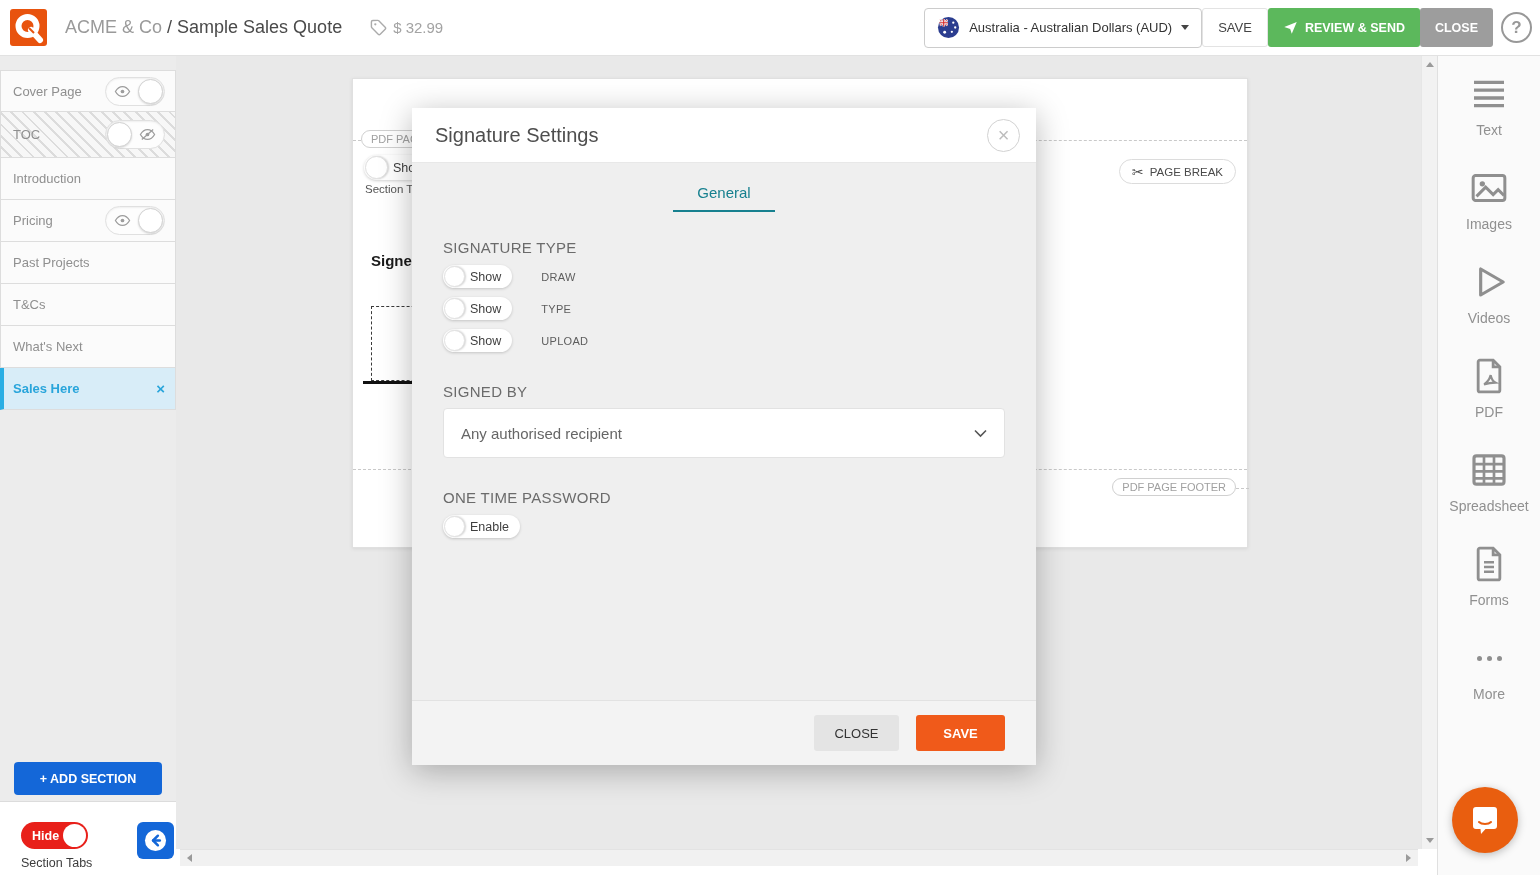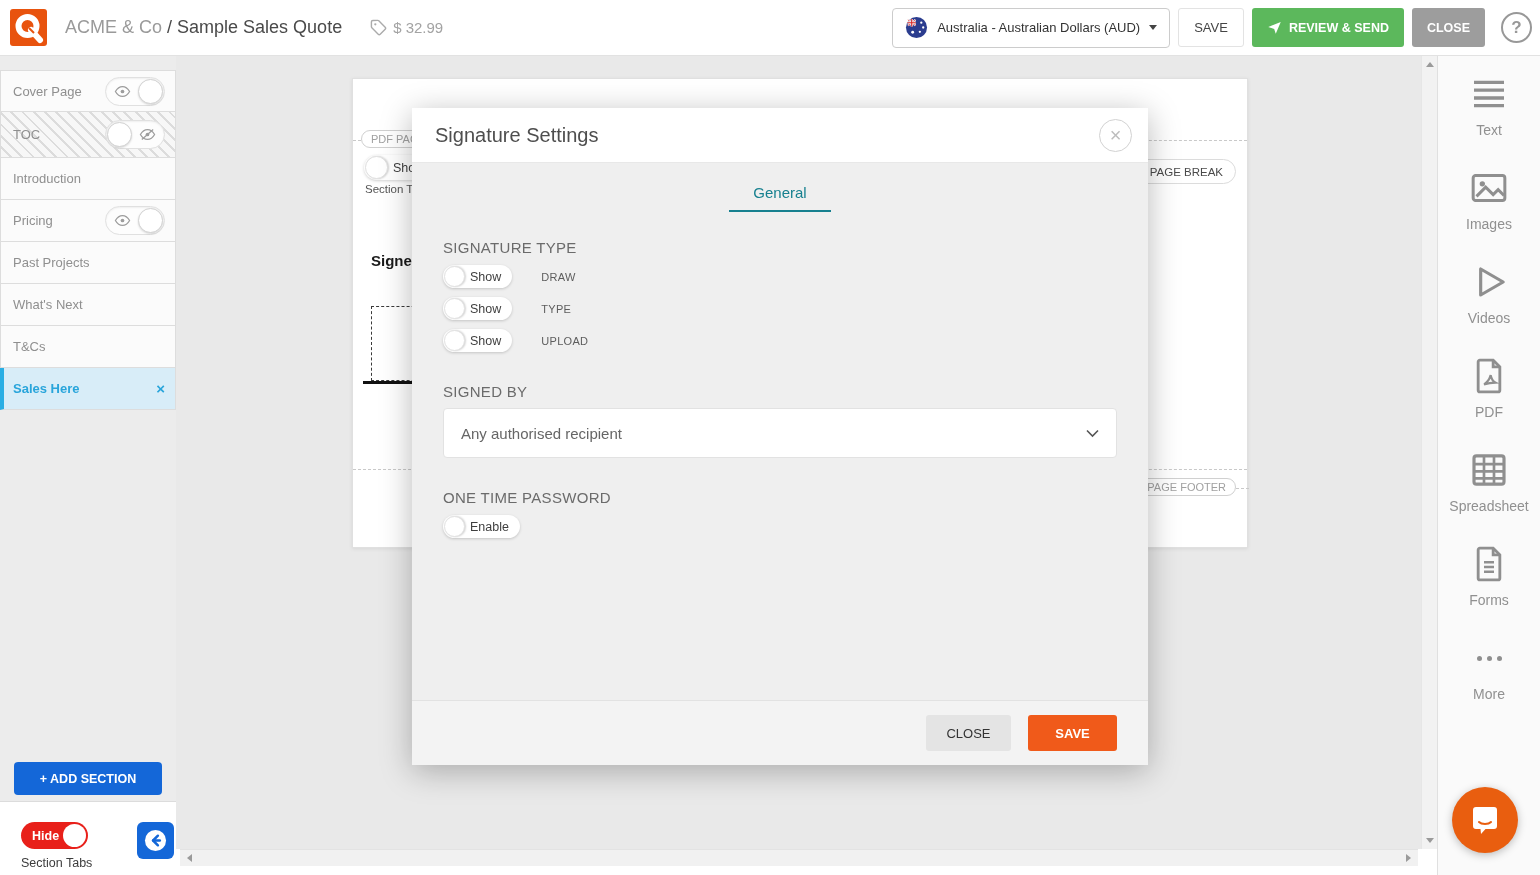--- a/index.html
+++ b/index.html
@@ -7,21 +7,21 @@
     font-family:"Liberation Sans","DejaVu Sans",sans-serif; }
   .stage { position:relative; width:1540px; height:875px; }
 
   
   .topbar { position:absolute; left:0; top:0; width:1540px; height:56px; background:#fff;
     border-bottom:1px solid #e2e2e2; display:flex; align-items:center; padding:0 8px 0 10px; z-index:30; }
   .logo { width:37px; height:37px; flex:0 0 auto; }
   .doc-title { margin-left:18px; font-size:18px; color:#4a4a4a; white-space:nowrap; }
   .doc-title .company { color:#9a9a9a; }
   .price-tag { display:flex; align-items:center; margin-left:28px; color:#a3a3a3; font-size:15px; gap:6px; }
-  .tb-right { margin-left:auto; display:flex; align-items:center; gap:8px; }
+  .tb-right { margin-left:auto; display:flex; align-items:center; }
   .currency { display:flex; align-items:center; gap:9px; border:1px solid #ccc; border-radius:4px;
     background:#fff; height:40px; padding:0 12px; font-size:13px; color:#333; cursor:pointer; }
   .caret-down { width:0; height:0; border-left:4px solid transparent; border-right:4px solid transparent;
     border-top:5px solid #444; }
   .btn { display:inline-flex; align-items:center; justify-content:center; gap:7px; border-radius:3px;
     font-size:12.5px; font-weight:bold; height:39px; padding:0 15px; cursor:pointer; border:none; }
   .btn-save-top { background:#fff; border:1px solid #e3e3e3; color:#454545; font-weight:normal; font-size:13px; }
   .btn-review { background:#5cb85c; color:#fff; }
   .btn-close-top { background:#9d9d9d; color:#fff; }
   .help-circle { width:31px; height:31px; border:2.5px solid #989898; border-radius:50%; color:#989898;
@@ -72,21 +72,21 @@
     border-radius:13px; height:25px; padding:0 10px 0 1px; box-shadow:0 1px 3px rgba(0,0,0,.18); cursor:pointer; }
   .mknob { width:23px; height:23px; border-radius:50%; background:#fff; border:1px solid #e0e0e0;
     box-shadow:1px 0 2px rgba(0,0,0,.18); }
   .mini-toggle .mtext { font-size:12.5px; color:#3f3f3f; margin-left:5px; }
   .section-title-lbl { position:absolute; font-size:11.5px; color:#555; }
   .signed-lbl { position:absolute; font-size:15px; font-weight:bold; color:#1a1a1a; }
   .sig-box { position:absolute; border:1px dashed #3a3a3a; background:transparent; }
   .sig-line { position:absolute; background:#111; height:3px; }
 
   
-  .modal { position:absolute; left:412px; top:108px; width:736px; height:657px; border-radius:0;
+  .modal { position:absolute; left:412px; top:108px; width:624px; height:657px; border-radius:0;
     box-shadow:0 6px 30px rgba(0,0,0,.28); z-index:20; overflow:hidden; background:#efefef; }
   .modal-header { height:55px; background:#fff; border-bottom:1px solid #e8e8e8; display:flex;
     align-items:center; padding:0 16px 0 23px; }
   .modal-title { font-size:20px; color:#4e4e4e; }
   .modal-x { margin-left:auto; width:33px; height:33px; border:1px solid #d2d2d2; border-radius:50%;
     color:#bdbdbd; font-size:20px; display:flex; align-items:center; justify-content:center; cursor:pointer; }
   .modal-body { height:537px; background:#efefef; padding:0 31px; position:relative; }
   .tabbar { display:flex; justify-content:center; padding-top:21px; }
   .tab { font-size:15px; color:#17808f; padding:0 24px 9px; border-bottom:2px solid #17808f; cursor:pointer; }
   .flabel { font-size:15px; color:#6b6b6b; letter-spacing:.3px; }
@@ -245,25 +245,25 @@
           </svg>
           <span class="sknob"></span>
         </span>
       </div>
 
       <div class="snav-item">
         <span class="snav-label">Past Projects</span>
       </div>
 
       <div class="snav-item">
+        <span class="snav-label">T&amp;Cs</span>
+      </div>
+
+      <div class="snav-item">
         <span class="snav-label">What's Next</span>
-      </div>
-
-      <div class="snav-item">
-        <span class="snav-label">T&amp;Cs</span>
       </div>
 
       <div class="snav-item selected">
         <span class="snav-label">Sales Here</span>
         <span class="x-close">×</span>
       </div>
 
     </div>
     <button class="btn-add-section">+ ADD SECTION</button>
   </div>

